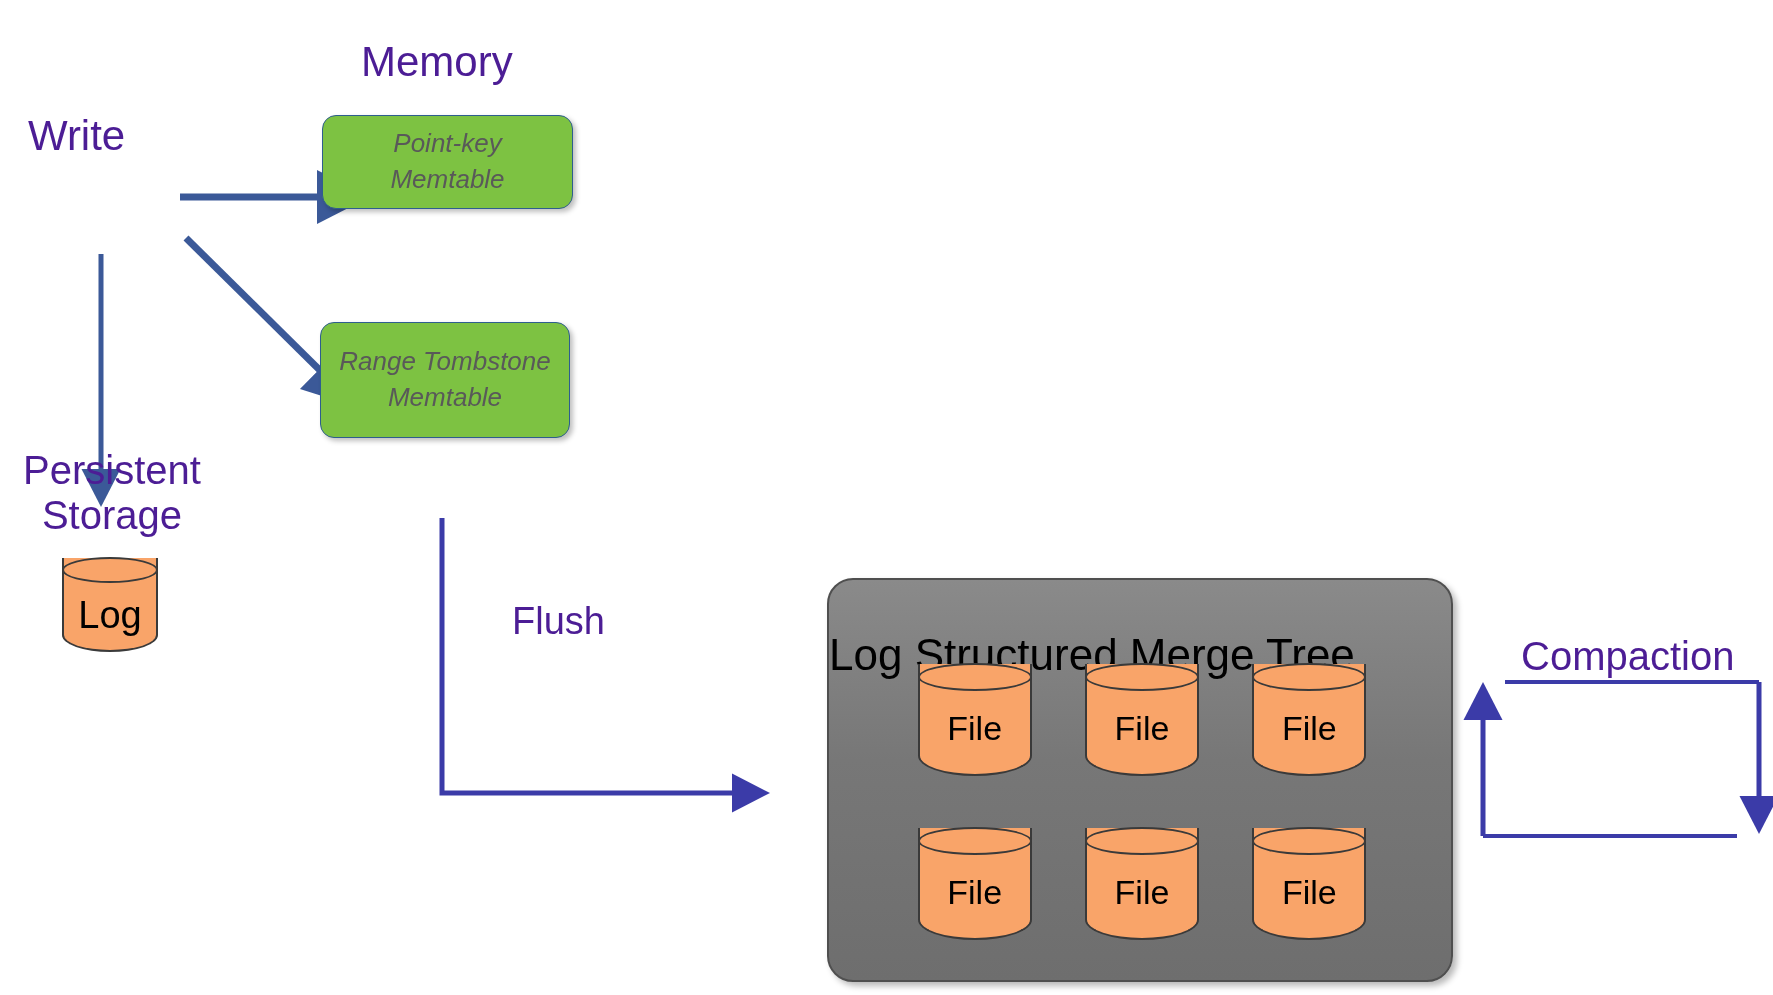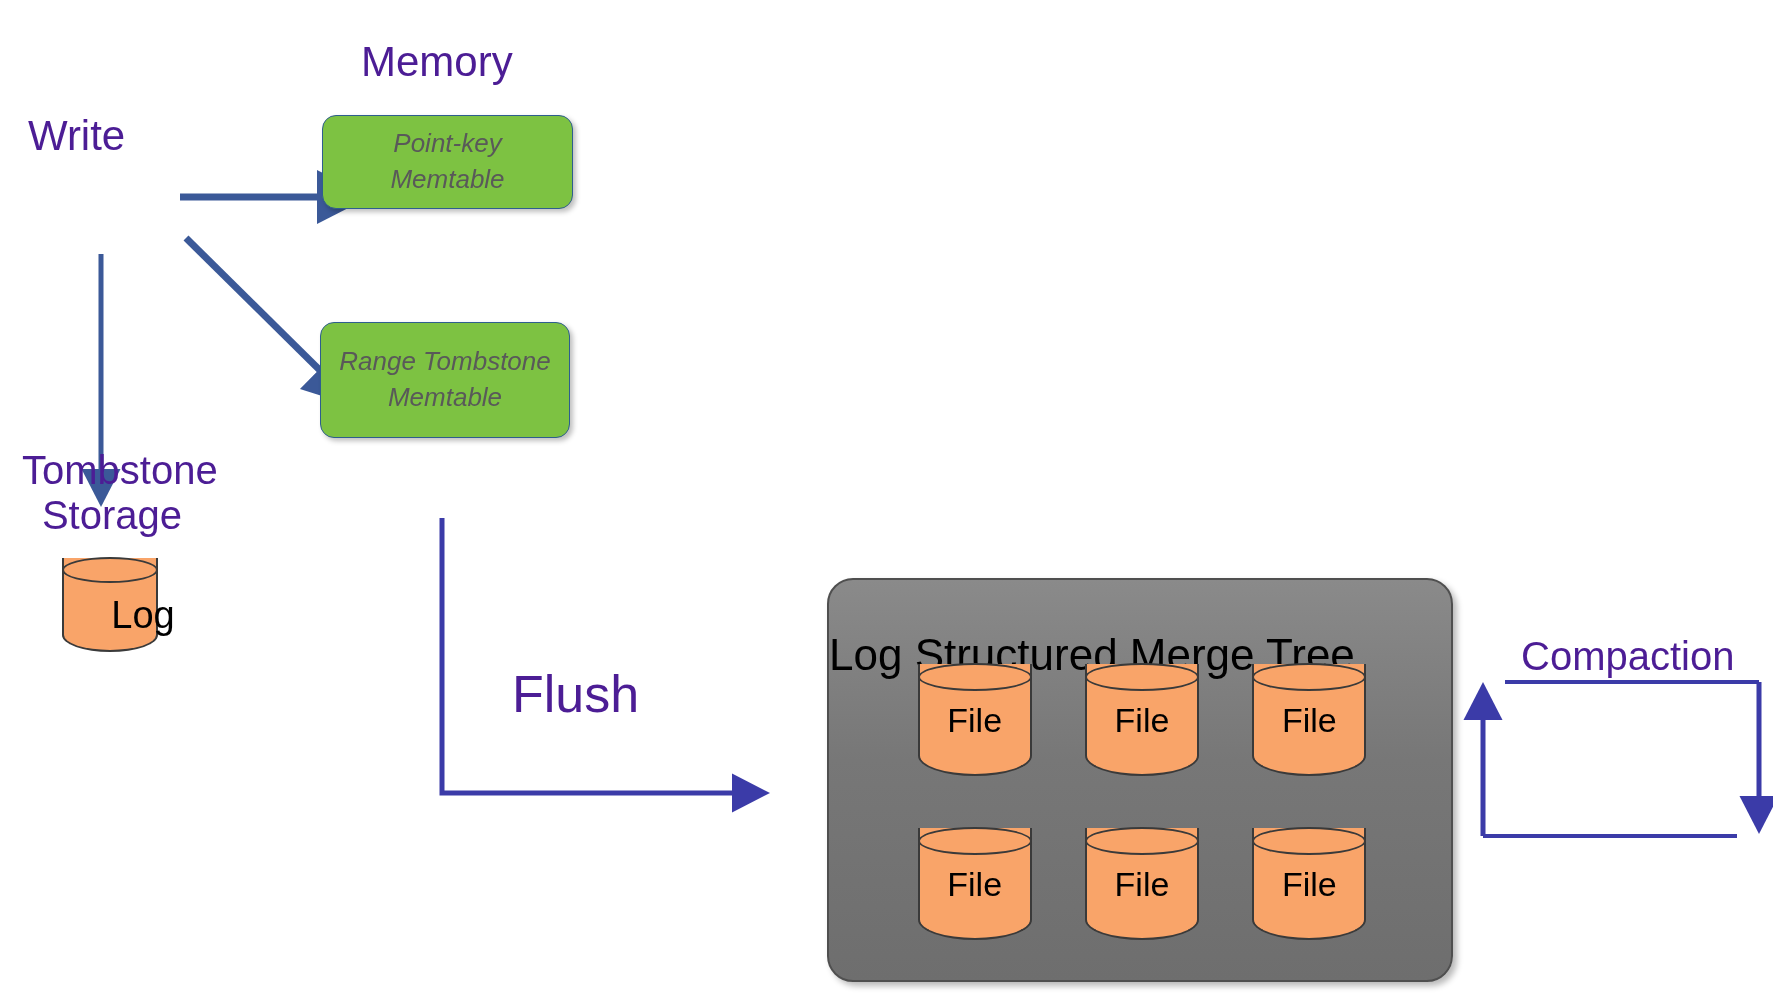--- a/index.html
+++ b/index.html
@@ -46,22 +46,22 @@
   }
   .label-write .line2 { display: block; margin-left: -24px; }
   .label-persistent {
     left: 22px; top: 448px;
     font-size: 40px;
     text-align: center;
     width: 180px;
   }
   .label-persistent .line2 { display: block; }
   .label-flush {
-    left: 512px; top: 665px;
-    font-size: 52px;
+    left: 512px; top: 600px;
+    font-size: 38px;
   }
   .label-compaction {
     left: 1521px; top: 634px;
     font-size: 40px;
   }
 
   
   .memtable {
     position: absolute;
     background: #7DC242;
@@ -153,29 +153,29 @@
     display: flex;
     align-items: center;
     justify-content: center;
     color: #000000;
     font-size: 34px;
     font-family: "Liberation Sans", sans-serif;
     z-index: 3;
   }
   .cyl-file { width: 114px; height: 112px; }
   .cyl-file .top { height: 28px; }
-  .cyl-file .cap-text { font-size: 34px; }
+  .cyl-file .cap-text { font-size: 34px; padding-top: 8px; }
 
   #cyl-log {
     position: absolute;
     left: 62px; top: 558px;
     width: 96px; height: 94px;
   }
   #cyl-log .top { height: 26px; }
-  #cyl-log .cap-text { font-size: 38px; padding-top: 10px; padding-left: 33px; }
+  #cyl-log .cap-text { font-size: 38px; padding-top: 10px; }
 </style>
 </head>
 <body>
 
 <div id="canvas">
 
   <svg class="svg-layer" viewBox="0 0 1773 995" width="1773" height="995">
     <defs>
       <marker id="head-blue" markerWidth="9" markerHeight="9" refX="6.2" refY="4.5" orient="auto" markerUnits="strokeWidth">
         <path d="M0,0.6 L7.6,4.5 L0,8.4 z" fill="#3B5998"></path>
@@ -216,21 +216,21 @@
     </g>
   </svg>
 
   <div class="lbl label-memory">Memory</div>
 
   <div class="lbl label-write">
     <span>Write</span>
   </div>
 
   <div class="lbl label-persistent">
-    <span>Tombstone</span>
+    <span>Persistent</span>
     <span class="line2">Storage</span>
   </div>
 
   <div class="lbl label-flush">Flush</div>
 
   <div class="lbl label-compaction">Compaction</div>
 
   <div class="memtable" id="memtable-point-key">
     <div>
       <span class="l1">Point-key</span>

